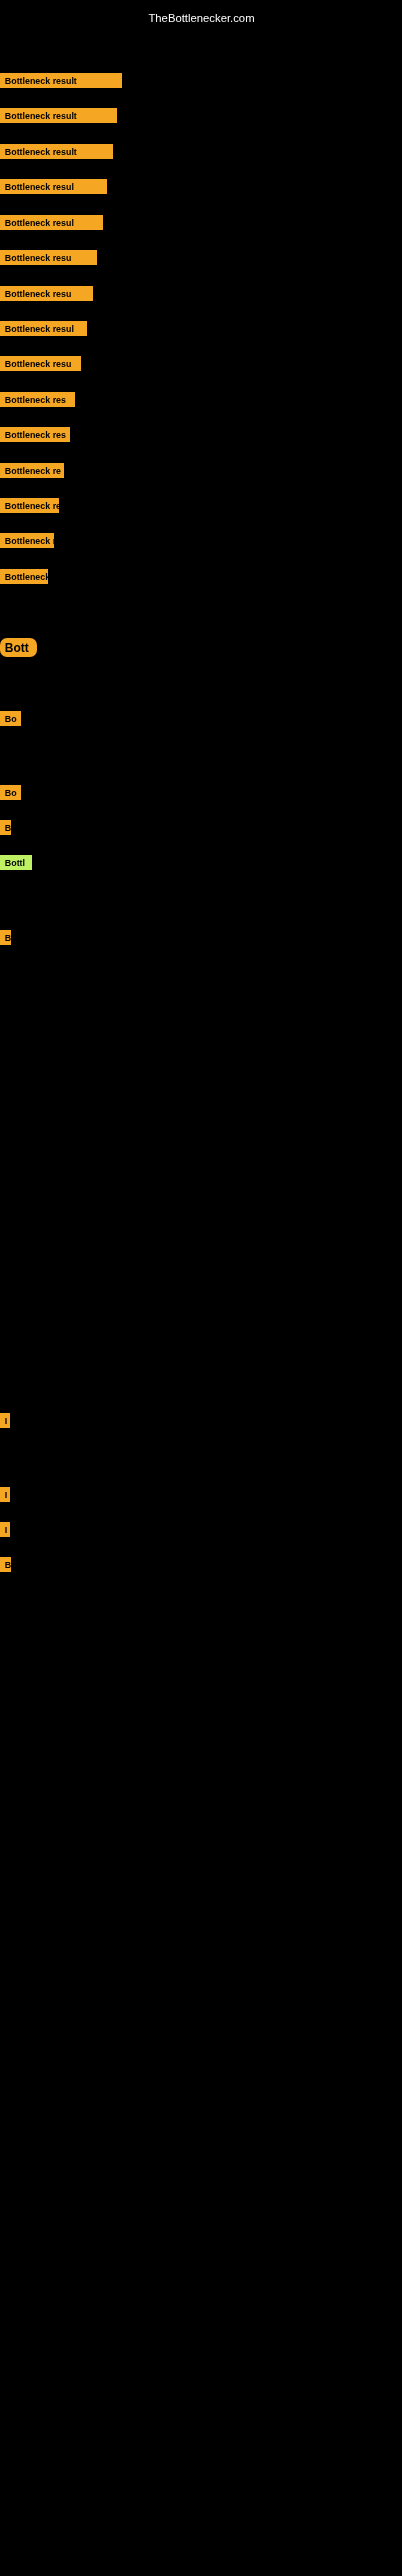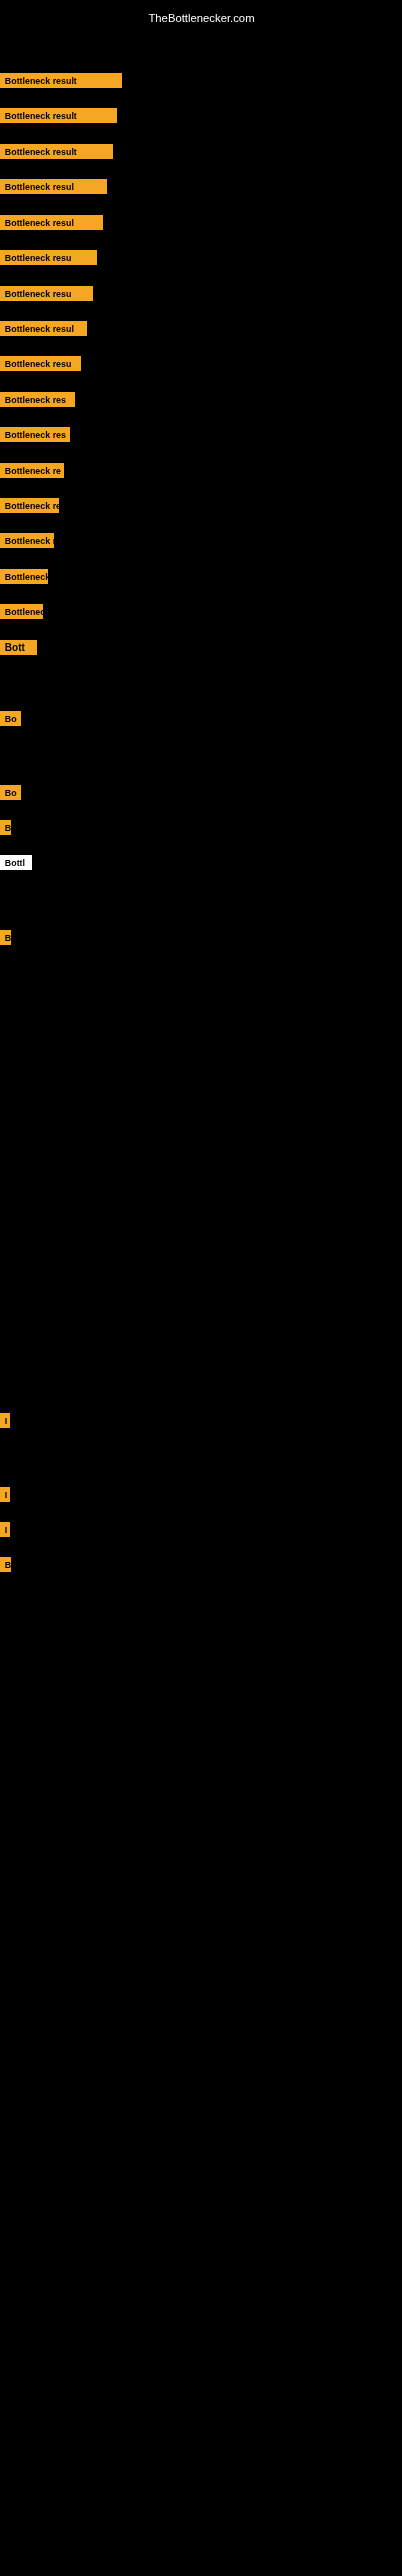--- a/index.html
+++ b/index.html
@@ -68,37 +68,34 @@
     </div>
     <div style="position: absolute; top: 454px; left: 0px; width: 100%; height: 31px; display: flex; align-items: center;">
       <div style="display: inline-block; background-color: rgb(245, 166, 35); color: rgb(0, 0, 0); font-size: 8.9px; font-weight: bold; padding: 2.4px 4.8px; white-space: nowrap; overflow: hidden; max-width: 59px; width: 59px;">Bottleneck re</div>
     </div>
     <div style="position: absolute; top: 489px; left: 0px; width: 100%; height: 31px; display: flex; align-items: center;">
       <div style="display: inline-block; background-color: rgb(245, 166, 35); color: rgb(0, 0, 0); font-size: 8.9px; font-weight: bold; padding: 2.4px 4.8px; white-space: nowrap; overflow: hidden; max-width: 54px; width: 54px;">Bottleneck re</div>
     </div>
     <div style="position: absolute; top: 525px; left: 0px; width: 100%; height: 31px; display: flex; align-items: center;">
       <div style="display: inline-block; background-color: rgb(245, 166, 35); color: rgb(0, 0, 0); font-size: 8.9px; font-weight: bold; padding: 2.4px 4.8px; white-space: nowrap; overflow: hidden; max-width: 48px; width: 48px;">Bottleneck r</div>
     </div>
-    <div style="position: absolute; top: 560px; left: 0px; width: 100%; height: 31px; display: flex; align-items: center;">
-      <div style="display: inline-block; background-color: rgb(245, 166, 35); color: rgb(0, 0, 0); font-size: 8.9px; font-weight: bold; padding: 2.4px 4.8px; white-space: nowrap; overflow: hidden; max-width: 43px; width: 43px;">Bottlenec</div>
-    </div>
     <div style="position: absolute; top: 596px; left: 0px; width: 100%; height: 31px; display: flex; align-items: center;">
-      <div style="display: inline-block; background-color: rgb(245, 166, 35); color: rgb(0, 0, 0); font-size: 10px; font-weight: bold; padding: 2.4px 4.8px; white-space: nowrap; overflow: hidden; max-width: 37px; width: 37px;">Bott</div>
+      <div style="display: inline-block; background-color: rgb(245, 166, 35); color: rgb(0, 0, 0); font-size: 12px; font-weight: bold; padding: 2.4px 4.8px; white-space: nowrap; overflow: hidden; max-width: 37px; width: 37px; border-radius: 7px;">Bott</div>
     </div>
     <div style="position: absolute; top: 667px; left: 0px; width: 100%; height: 31px; display: flex; align-items: center;">
       <div style="display: inline-block; background-color: rgb(245, 166, 35); color: rgb(0, 0, 0); font-size: 8.9px; font-weight: bold; padding: 2.4px 4.8px; white-space: nowrap; overflow: hidden; max-width: 21px; width: 21px;">Bo</div>
     </div>
     <div style="position: absolute; top: 741px; left: 0px; width: 100%; height: 31px; display: flex; align-items: center;">
       <div style="display: inline-block; background-color: rgb(245, 166, 35); color: rgb(0, 0, 0); font-size: 8.9px; font-weight: bold; padding: 2.4px 4.8px; white-space: nowrap; overflow: hidden; max-width: 21px; width: 21px;">Bo</div>
     </div>
     <div style="position: absolute; top: 776px; left: 0px; width: 100%; height: 31px; display: flex; align-items: center;">
       <div style="display: inline-block; background-color: rgb(245, 166, 35); color: rgb(0, 0, 0); font-size: 8.9px; font-weight: bold; padding: 2.4px 4.8px; white-space: nowrap; overflow: hidden; max-width: 10.5px; width: 10.5px;">B</div>
     </div>
     <div style="position: absolute; top: 811px; left: 0px; width: 100%; height: 31px; display: flex; align-items: center;">
-      <div style="display: inline-block; background-color: #ffffff; color: rgb(0, 0, 0); font-size: 8.9px; font-weight: bold; padding: 2.4px 4.8px; white-space: nowrap; overflow: hidden; max-width: 32px; width: 32px;">Bottl</div>
+      <div style="display: inline-block; background-color: #bef264; color: rgb(0, 0, 0); font-size: 8.9px; font-weight: bold; padding: 2.4px 4.8px; white-space: nowrap; overflow: hidden; max-width: 32px; width: 32px;">Bottl</div>
     </div>
     <div style="position: absolute; top: 886px; left: 0px; width: 100%; height: 31px; display: flex; align-items: center;">
       <div style="display: inline-block; background-color: rgb(245, 166, 35); color: rgb(0, 0, 0); font-size: 8.9px; font-weight: bold; padding: 2.4px 4.8px; white-space: nowrap; overflow: hidden; max-width: 10.5px; width: 10.5px;">B</div>
     </div>
     <div style="position: absolute; top: 1369px; left: 0px; width: 100%; height: 31px; display: flex; align-items: center;">
       <div style="display: inline-block; background-color: rgb(245, 166, 35); color: rgb(0, 0, 0); font-size: 8.9px; font-weight: bold; padding: 2.4px 4.8px; white-space: nowrap; overflow: hidden; max-width: 6.4px; width: 6.4px;">I</div>
     </div>
     <div style="position: absolute; top: 1443px; left: 0px; width: 100%; height: 31px; display: flex; align-items: center;">
       <div style="display: inline-block; background-color: rgb(245, 166, 35); color: rgb(0, 0, 0); font-size: 8.9px; font-weight: bold; padding: 2.4px 4.8px; white-space: nowrap; overflow: hidden; max-width: 6.4px; width: 6.4px;">I</div>
     </div>

